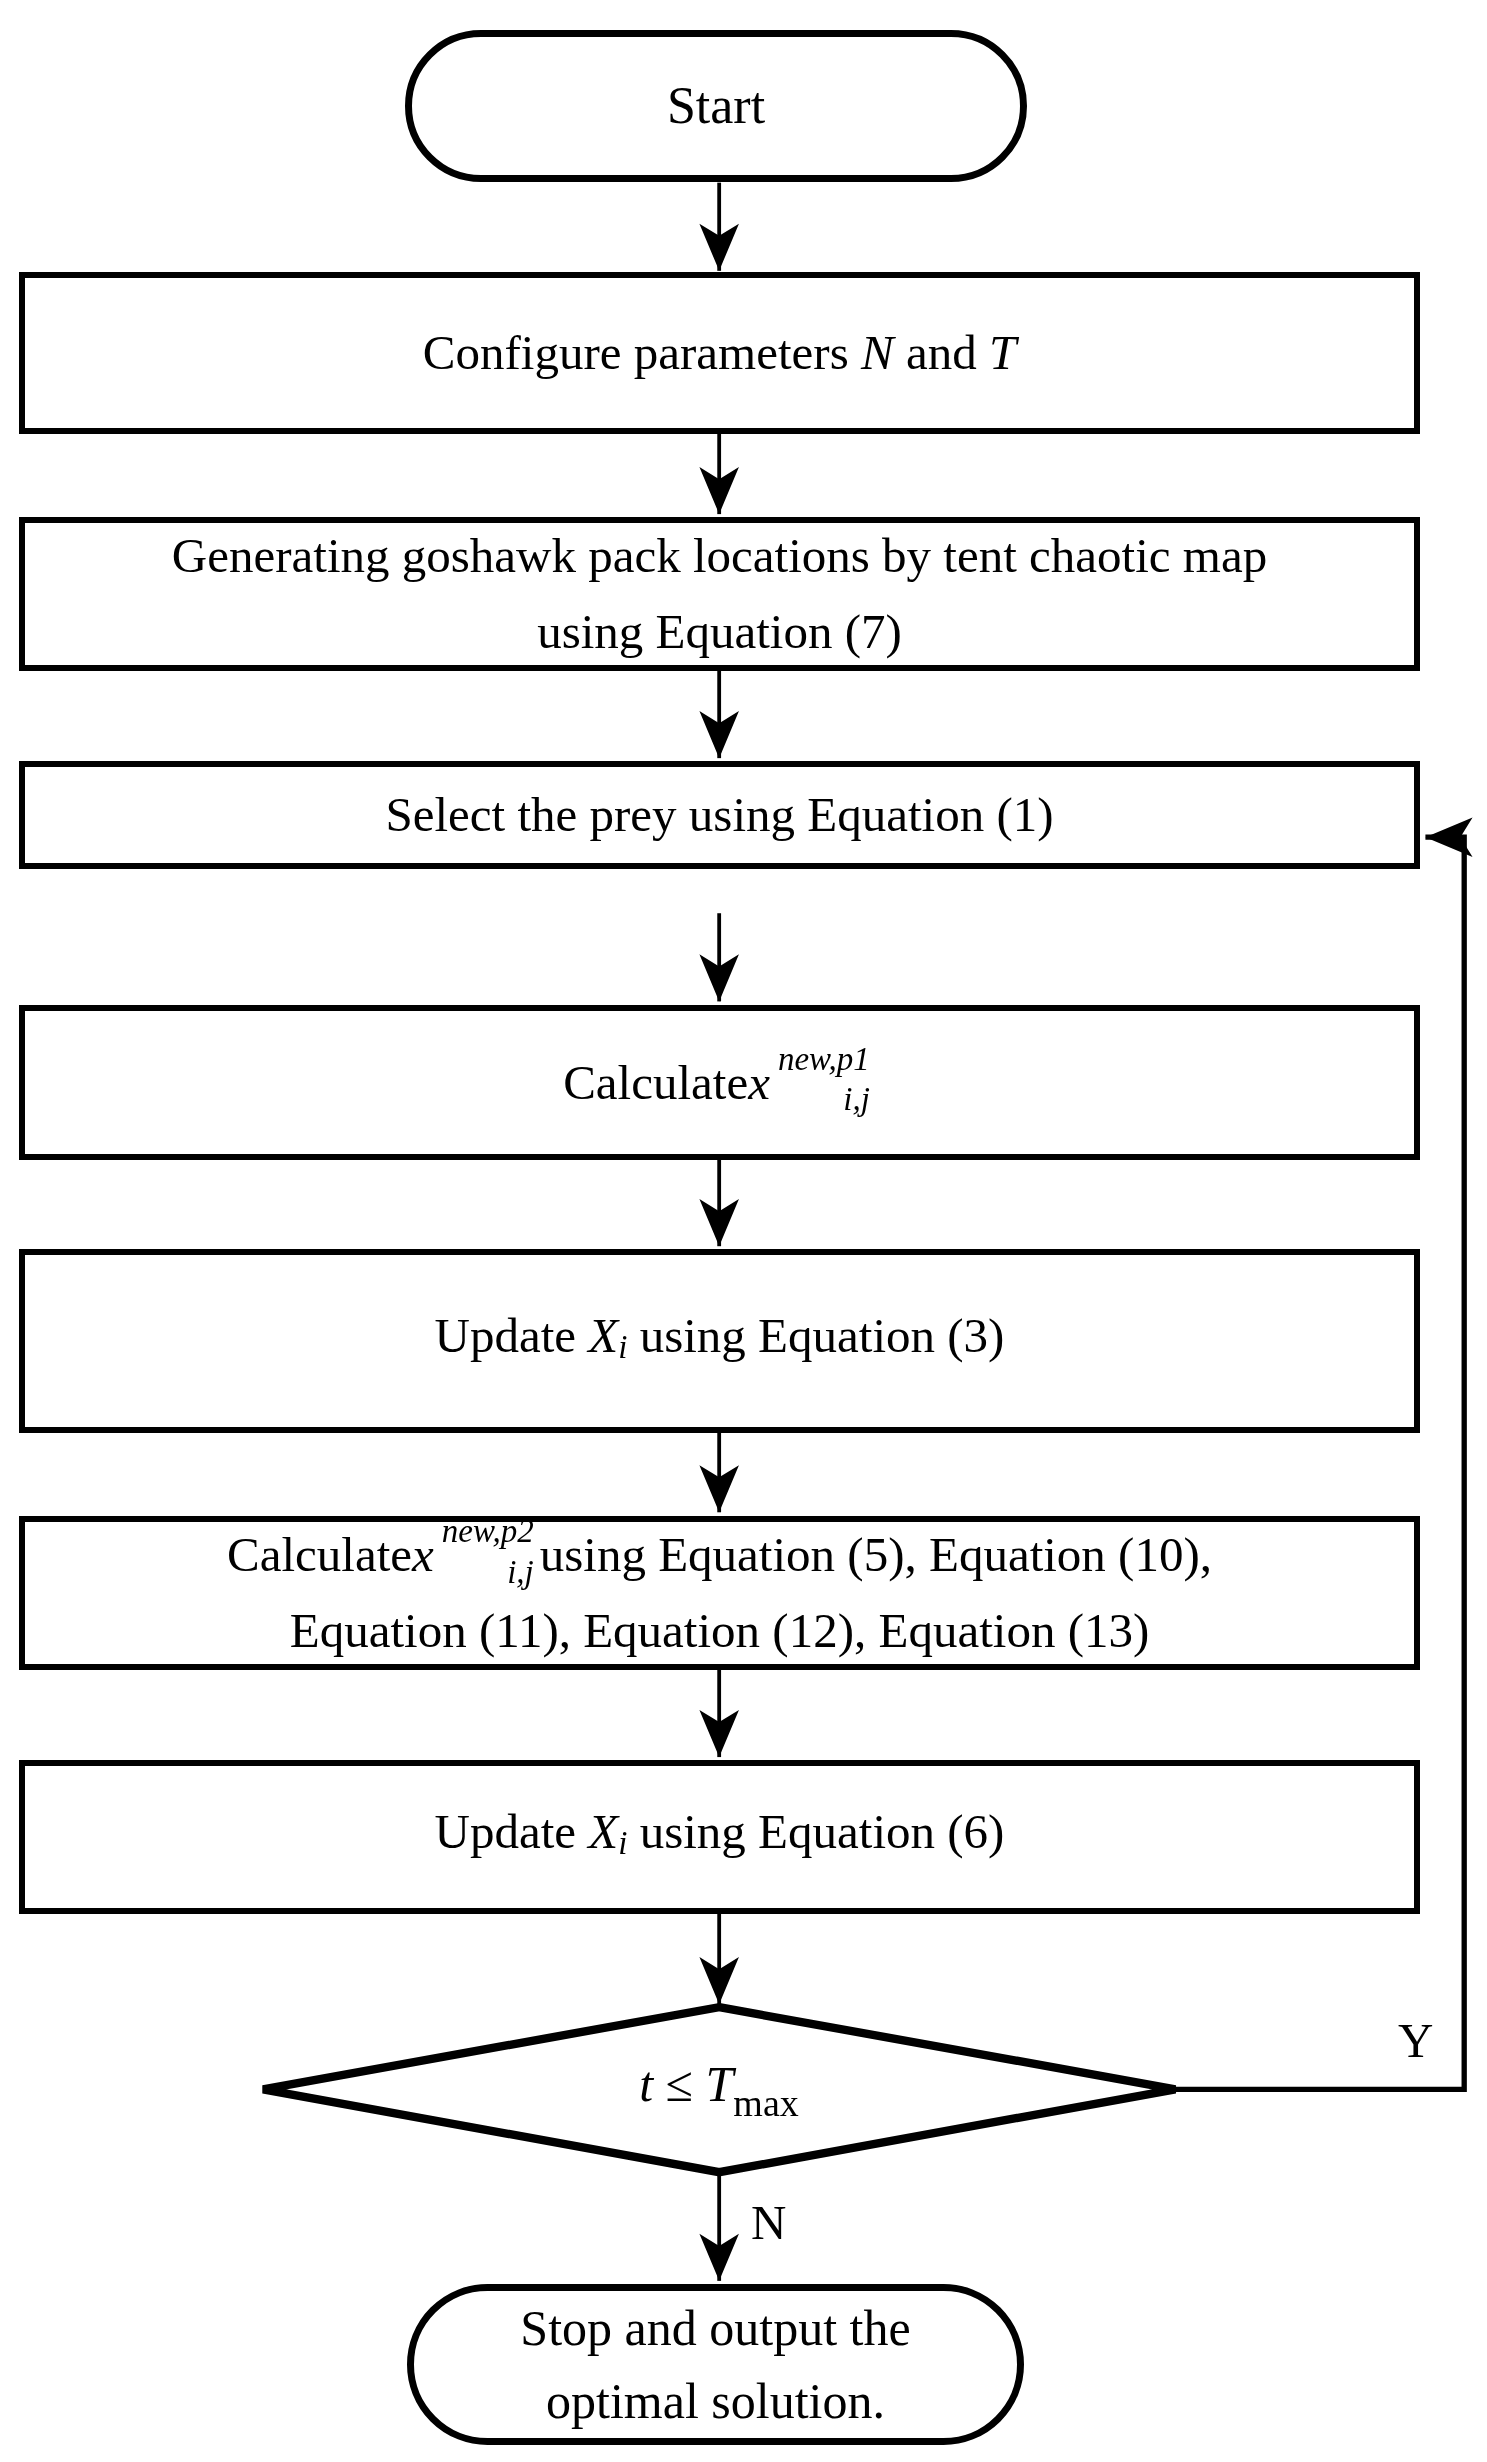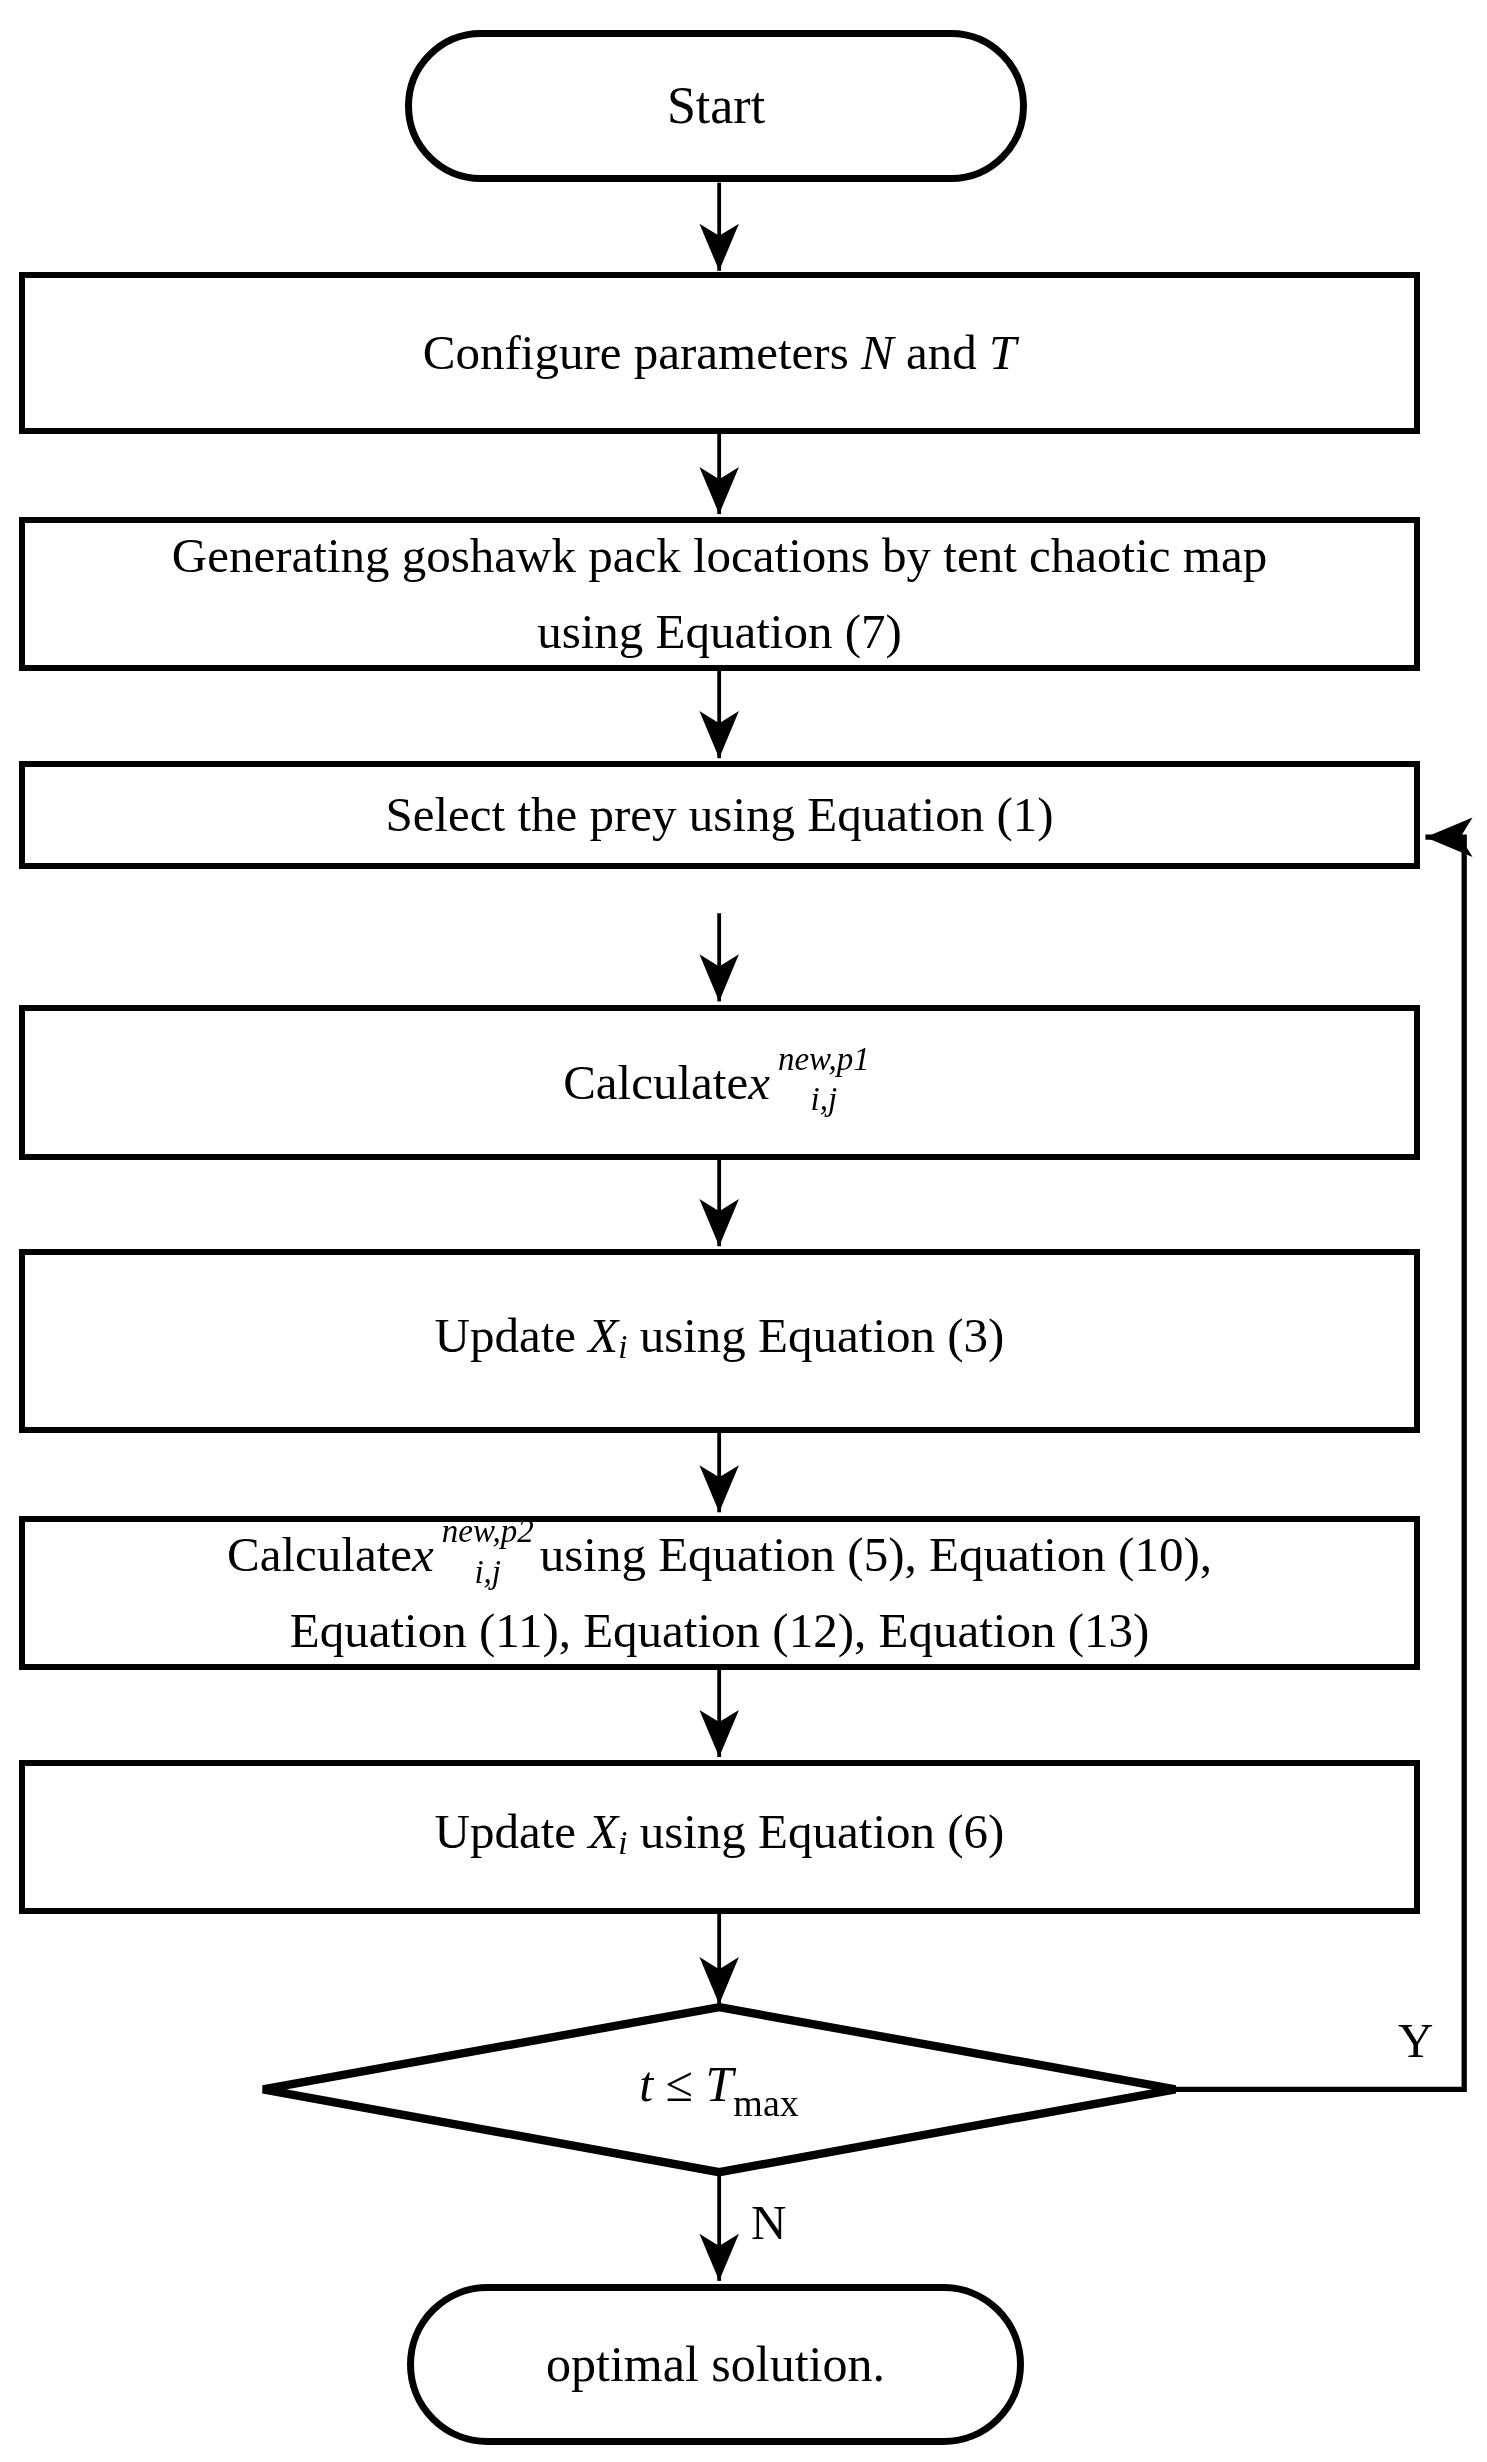--- a/index.html
+++ b/index.html
@@ -19,21 +19,21 @@
     text-align:center;font-size:49px;line-height:76px;z-index:2;
     white-space:nowrap;
   }
   .stadium{border-radius:84px;border-width:7.6px;font-size:52px;}
   .bline{display:block;}
   .row{display:flex;align-items:center;justify-content:center;}
 
   i{font-style:italic;}
   
   .mscripts{
-    display:inline-block;font-size:33px;line-height:33px;text-align:center;
+    display:inline-block;font-size:33px;line-height:33px;text-align:right;
     vertical-align:middle;transform:translateY(-3px);
     margin-left:8px;margin-right:6px;
   }
   .msup,.msub{display:block;font-style:italic;}
   .msub{margin-top:7.6px;}
   
   .isub{font-size:33px;vertical-align:-6px;}
   
   .tsub{font-size:38px;vertical-align:-15px;font-style:normal;}
 
@@ -128,17 +128,18 @@
   <div class="decision-label" style="left:491px;top:2044px;width:456px;height:91px;">
     <span>
       <i>t</i><span> ≤ </span><i>T</i><span class="tsub">max</span>
     </span>
   </div>
 
   <div class="dlabel" style="left:1398px;top:2014px;">Y</div>
   <div class="dlabel" style="left:751px;top:2196px;">N</div>
 
   <div class="node stadium" style="left:407px;top:2284px;width:617px;height:161px;line-height:73px;font-size:50px;">
+    <div class="bline">Stop and output the</div>
     <div class="bline">optimal solution.</div>
   </div>
 
 </div>
 
 
 </body></html>

